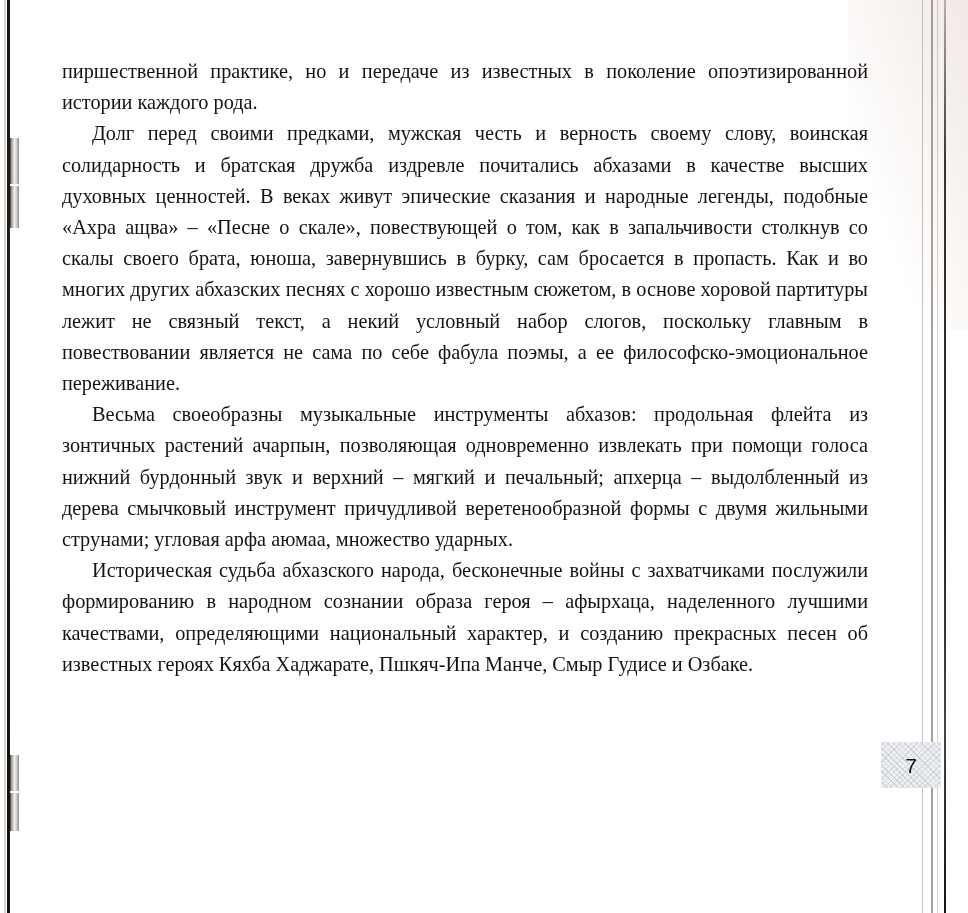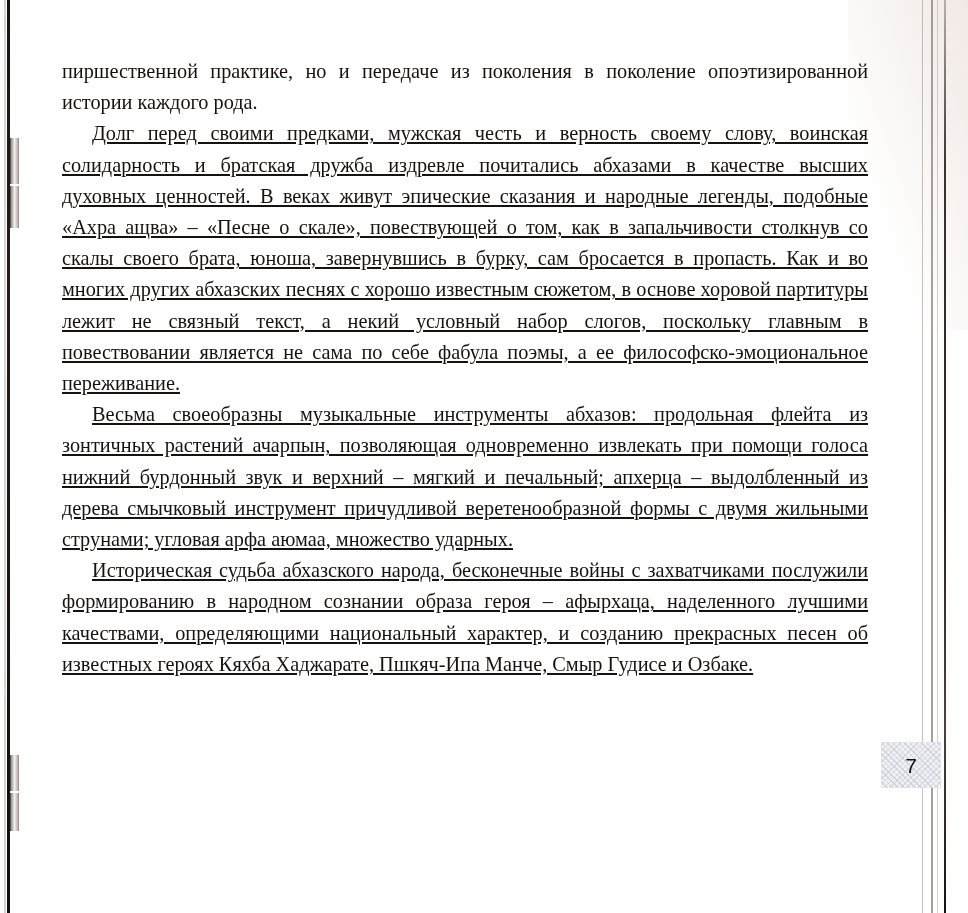--- a/index.html
+++ b/index.html
@@ -63,21 +63,20 @@
     font-size: 20.3px;
     line-height: 31.2px;
     text-align: justify;
     text-justify: inter-word;
   }
   #text-body p {
     margin: 0;
   }
   #text-body p.indent {
     text-indent: 30px;
-    text-decoration: underline;
   }
   
   .para {
     text-align: justify;
   }
   .para:last-child {
     text-align: justify;
   }
 
   
@@ -115,21 +114,21 @@
   <div class="tear tear-b"></div>
   <div class="tear tear-c"></div>
   <div class="tear tear-d"></div>
 
   <div class="binding-line edge-right-1"></div>
   <div class="binding-line edge-right-2"></div>
   <div class="binding-line edge-right-3"></div>
   <div class="binding-line edge-right-4"></div>
 
   <div id="text-body">
-    <p class="para">пиршественной практике, но и передаче из поколения в поколение опоэтизированной истории каждого рода.</p>
+    <p class="para">пиршественной практике, но и передаче из известных в поколение опоэтизированной истории каждого рода.</p>
     <p class="para indent">Долг перед своими предками, мужская честь и верность своему слову, воинская солидарность и братская дружба издревле почитались абхазами в качестве высших духовных ценностей. В веках живут эпические сказания и народные легенды, подобные «Ахра ащва» – «Песне о скале», повествующей о том, как в запальчивости столкнув со скалы своего брата, юноша, завернувшись в бурку, сам бросается в пропасть. Как и во многих других абхазских песнях с хорошо известным сюжетом, в основе хоровой партитуры лежит не связный текст, а некий условный набор слогов, поскольку главным в повествовании является не сама по себе фабула поэмы, а ее философско-эмоциональное переживание.</p>
     <p class="para indent">Весьма своеобразны музыкальные инструменты абхазов: продольная флейта из зонтичных растений ачарпын, позволяющая одновременно извлекать при помощи голоса нижний бурдонный звук и верхний – мягкий и печальный; апхерца – выдолбленный из дерева смычковый инструмент причудливой веретенообразной формы с двумя жильными струнами; угловая арфа аюмаа, множество ударных.</p>
     <p class="para indent">Историческая судьба абхазского народа, бесконечные войны с захватчиками послужили формированию в народном сознании образа героя – афырхаца, наделенного лучшими качествами, определяющими национальный характер, и созданию прекрасных песен об известных героях Кяхба Хаджарате, Пшкяч-Ипа Манче, Смыр Гудисе и Озбаке.</p>
   </div>
 
   <div id="page-number-box">
     <span id="page-number">7</span>
   </div>
 
 </div>

